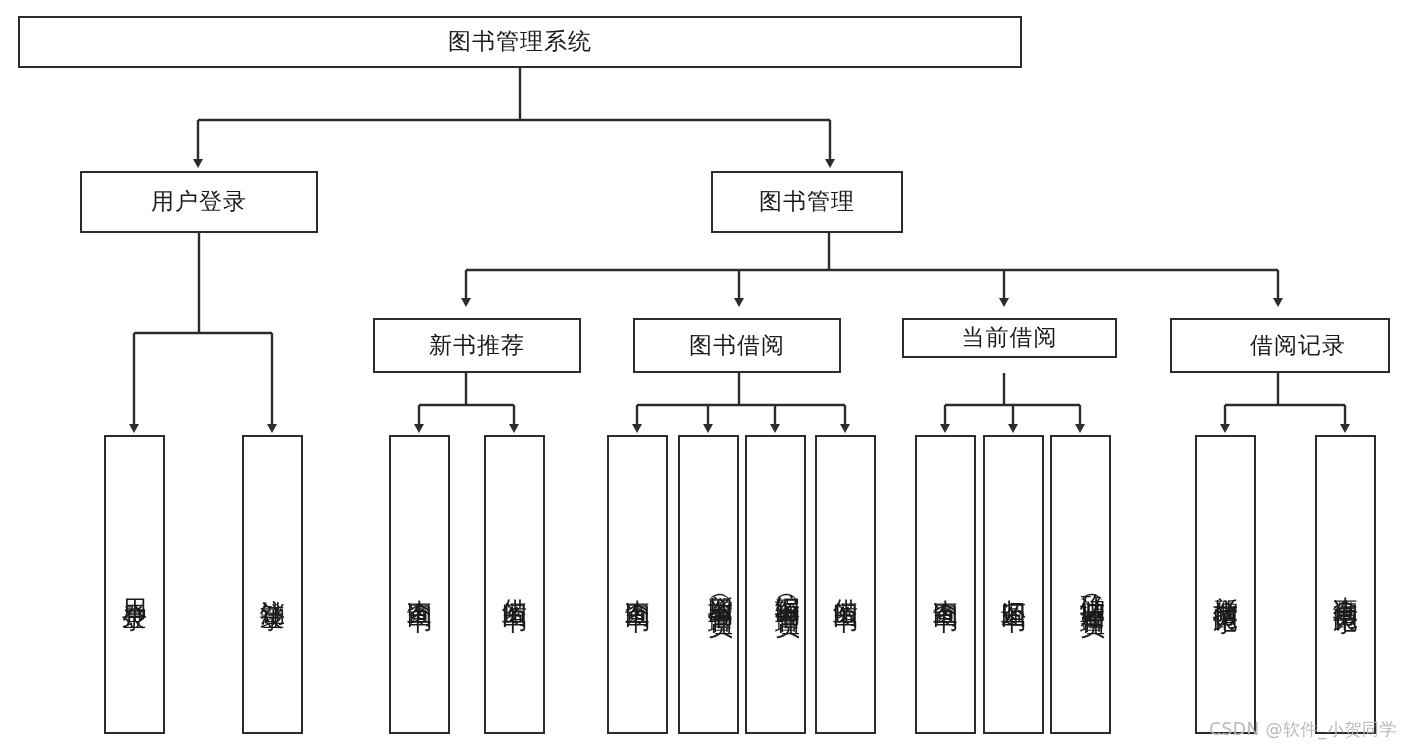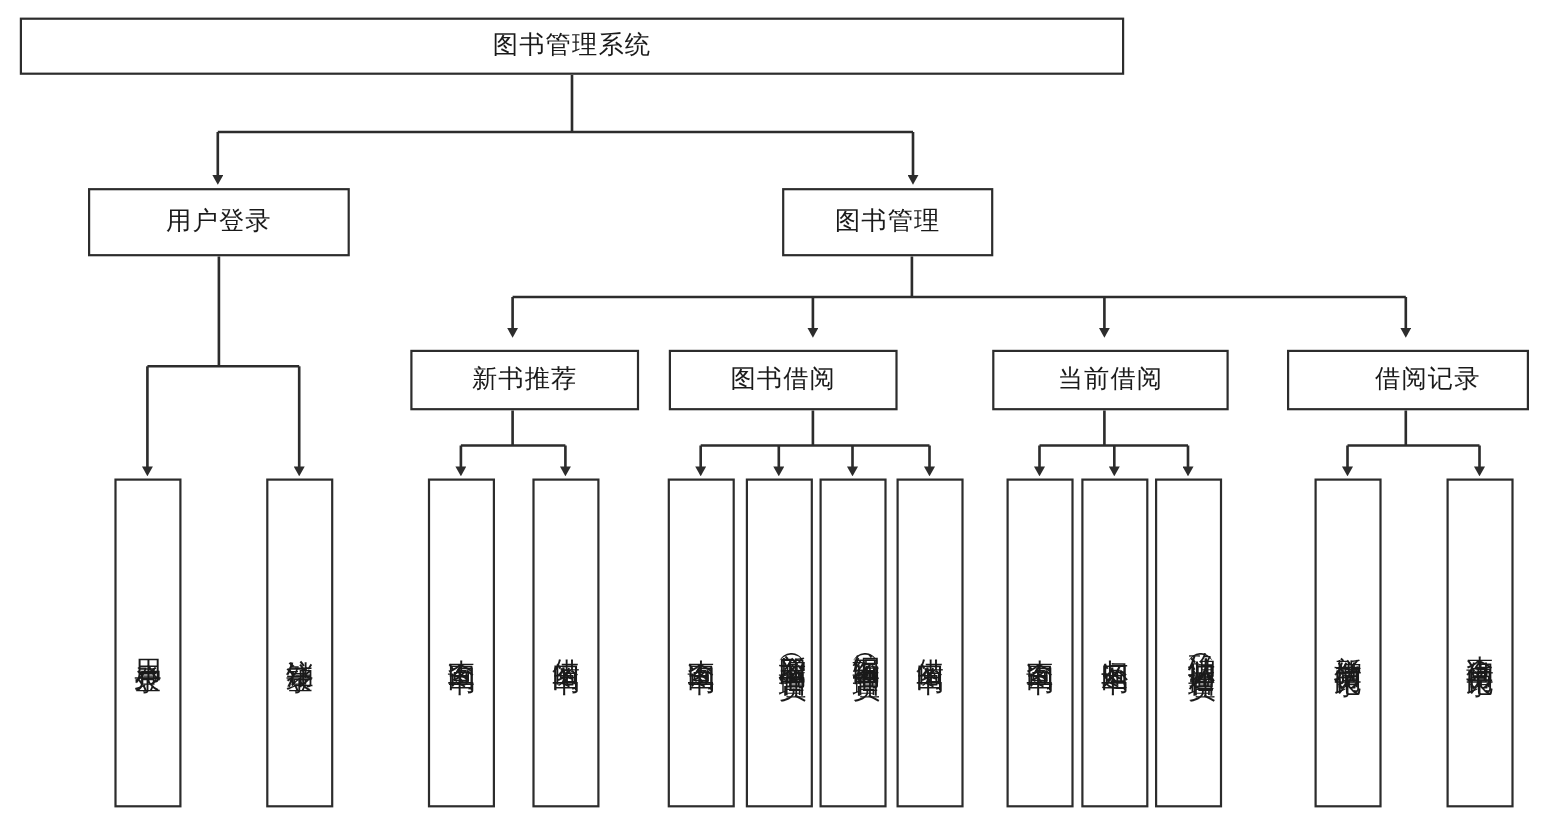--- a/index.html
+++ b/index.html
@@ -133,25 +133,25 @@
   </div>
 
   <div class="node h-node" style="left:711px; top:171px; width:192px; height:62px;">
     <span class="node-label">图书管理</span>
   </div>
 
   <div class="node h-node" style="left:362px; top:318px; width:208px; height:55px;margin-left:11px;">
     <span class="node-label">新书推荐</span>
   </div>
 
-  <div class="node h-node" style="left:608px; top:318px; width:208px; height:55px;">
+  <div class="node h-node" style="left:633px; top:318px; width:208px; height:55px;">
     <span class="node-label">图书借阅</span>
   </div>
 
-  <div class="node h-node" style="left:902px; top:318px; width:215px; height:55px;">
+  <div class="node h-node" style="left:902px; top:318px; width:215px; height:40px;">
     <span class="node-label">当前借阅</span>
   </div>
 
   <div class="node h-node" style="left:1170px; top:318px; width:220px; height:55px;padding-left:36px;">
     <span class="node-label">借阅记录</span>
   </div>
 
   <div class="node v-node v-center" style="left:104px; top:435px; width:61px; height:299px;">
     <span class="node-label">用户登录</span>
   </div>
@@ -197,14 +197,15 @@
   </div>
 
   <div class="node v-node v-center" style="left:1195px; top:435px; width:61px; height:299px;">
     <span class="node-label">新增借阅记录</span>
   </div>
 
   <div class="node v-node v-center" style="left:1315px; top:435px; width:61px; height:299px;">
     <span class="node-label">查询借阅记录</span>
   </div>
 
+  <div id="watermark">CSDN @软件_小贺同学</div>
 
 </div>
 
 </body></html>

